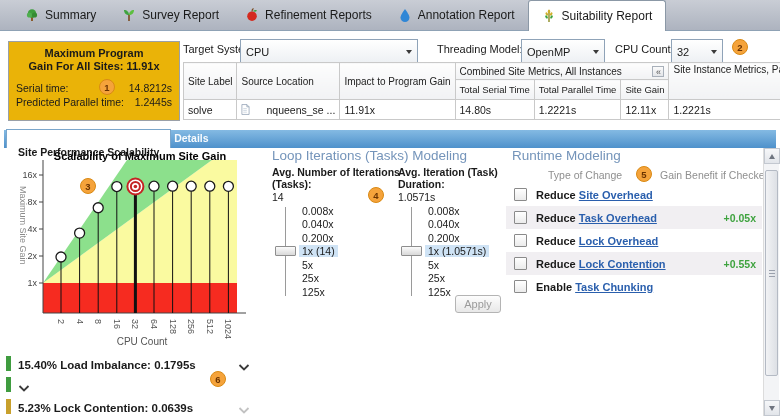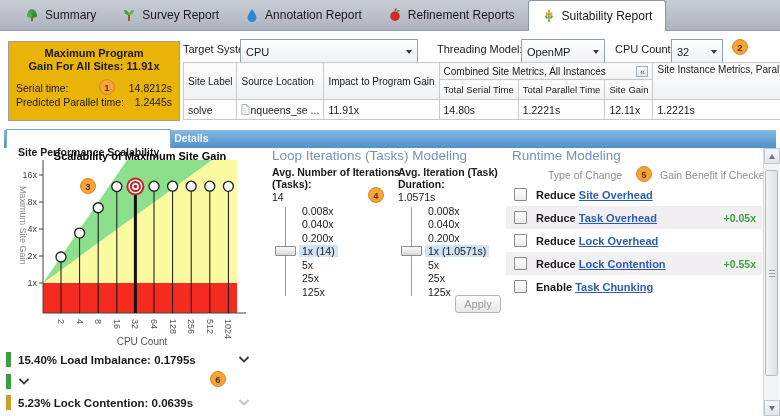--- a/index.html
+++ b/index.html
@@ -30,21 +30,21 @@
 
   
   table.sites{position:absolute;left:183px;top:62px;border-collapse:collapse;table-layout:fixed;background:#fff}
   table.sites th,table.sites td{border:1px solid #c9c9c9;font-weight:normal;padding:1px 4px;
         font-size:10px;text-align:left;white-space:nowrap;overflow:hidden}
   table.sites th{background:linear-gradient(#fdfdfd,#f1f2f4);color:#222}
   table.sites td{font-size:10.5px;height:17px}
   .grp-th{display:flex;justify-content:space-between;align-items:flex-start}
   .mini-btn{display:inline-block;width:12px;height:11px;line-height:10px;text-align:center;font-size:9px;
             border:1px solid #a8b0ba;background:linear-gradient(#fbfbfb,#e3e5e9);color:#555;box-sizing:border-box}
-  .src-cell{display:flex;align-items:center;gap:0}
+  .src-cell{display:flex;align-items:center;gap:16px}
 
   
   .substrip{position:absolute;left:4px;top:130px;width:772px;height:18px;
             background:linear-gradient(#84bae3,#4e91cb)}
   .subtab-active{position:absolute;left:6px;top:129px;height:19px;box-sizing:border-box;background:#fff;
             border:1px solid #7aa6cc;border-bottom:none;padding:16px 11px 0;font-weight:bold;font-size:10.5px;z-index:2}
   .subtab-inactive{position:absolute;left:152px;top:132px;color:rgba(255,255,255,.95);font-weight:600;font-size:10.5px}
 
   
   .chart-svg{position:absolute;left:0;top:148px}
@@ -71,21 +71,21 @@
   .rt-row.alt{background:#f1eff2}
   .cb{width:13px;height:13px;box-sizing:border-box;border:1px solid #8a8a8a;border-radius:1px;
       background:linear-gradient(#ffffff,#ebebeb);margin-right:9px;flex:0 0 auto}
   .rt-label{flex:1;font-size:11px;white-space:nowrap}
   .rt-label b{font-weight:bold}
   .rt-label a{color:#2a5fad;font-weight:bold;text-decoration:underline;cursor:pointer}
   .rt-gain{font-size:10.5px;font-weight:bold;color:#3fa33f}
 
   
   .expanders{position:absolute;left:6px;top:349px;width:252px}
-  .ex-row{display:flex;align-items:center;height:21.5px;gap:7px}
+  .ex-row{display:flex;align-items:flex-end;height:21.5px;gap:7px}
   .ex-bar{width:5px;height:15px;flex:0 0 auto}
   .ex-label{font-weight:bold;font-size:11.5px;white-space:nowrap;flex:1}
   .ex-chev{margin-right:8px;color:#3a3a3a;display:flex;align-items:center}
   .ex-chev.faint{color:#c2c2c2}
 
   
   .badge{position:absolute;width:16px;height:16px;border-radius:50%;background:#f5a33b;border:1px solid #d98a14;
          color:#6b3300;font-weight:bold;font-size:9.5px;display:flex;align-items:center;justify-content:center;
          box-sizing:border-box;z-index:5}
 
@@ -119,31 +119,31 @@
     <div class="tab">
       <svg viewBox="0 0 14 14">
           <path d="M7 13C7 9 7 7 7 6" stroke="#7a4a1e" stroke-width="1.6" fill="none"></path>
           <path d="M7 7C4 7 2 5 2 2C5 2 7 4 7 7Z" fill="#3fa33f"></path>
           <path d="M7 7C10 7 12 5 12 2C9 2 7 4 7 7Z" fill="#5cbf3f"></path>
         </svg>
       <span>Survey Report</span>
     </div>
     <div class="tab">
       <svg viewBox="0 0 14 14">
-          <path d="M7 1C7 1 2.5 7 2.5 9.5A4.5 4.5 0 0 0 11.5 9.5C11.5 7 7 1 7 1Z" fill="#2f86d6"></path>
-        </svg>
-      <span>Annotation Report</span>
-    </div>
-    <div class="tab">
-      <svg viewBox="0 0 14 14">
           <circle cx="7" cy="8.2" r="4.8" fill="#d42a1e"></circle>
           <path d="M7 3.5C7 2 7.5 1 8.5 0.5" stroke="#7a4a1e" stroke-width="1.2" fill="none"></path>
           <path d="M8 3C10 1.5 11.5 2 12 2.5C11 4 9.5 4 8 3Z" fill="#3fa33f"></path>
         </svg>
       <span>Refinement Reports</span>
+    </div>
+    <div class="tab">
+      <svg viewBox="0 0 14 14">
+          <path d="M7 1C7 1 2.5 7 2.5 9.5A4.5 4.5 0 0 0 11.5 9.5C11.5 7 7 1 7 1Z" fill="#2f86d6"></path>
+        </svg>
+      <span>Annotation Report</span>
     </div>
     <div class="tab active">
       <svg viewBox="0 0 14 14">
           <path d="M7 13V3" stroke="#8a8a20" stroke-width="1.4"></path>
           <ellipse cx="7" cy="2.5" rx="1.2" ry="2" fill="#cfae2a"></ellipse>
           <ellipse cx="4.8" cy="5" rx="1.1" ry="1.8" fill="#cfae2a" transform="rotate(-30 4.8 5)"></ellipse>
           <ellipse cx="9.2" cy="5" rx="1.1" ry="1.8" fill="#cfae2a" transform="rotate(30 9.2 5)"></ellipse>
           <ellipse cx="4.5" cy="8" rx="1.1" ry="1.8" fill="#3fa33f" transform="rotate(-30 4.5 8)"></ellipse>
           <ellipse cx="9.5" cy="8" rx="1.1" ry="1.8" fill="#3fa33f" transform="rotate(30 9.5 8)"></ellipse>
         </svg>

